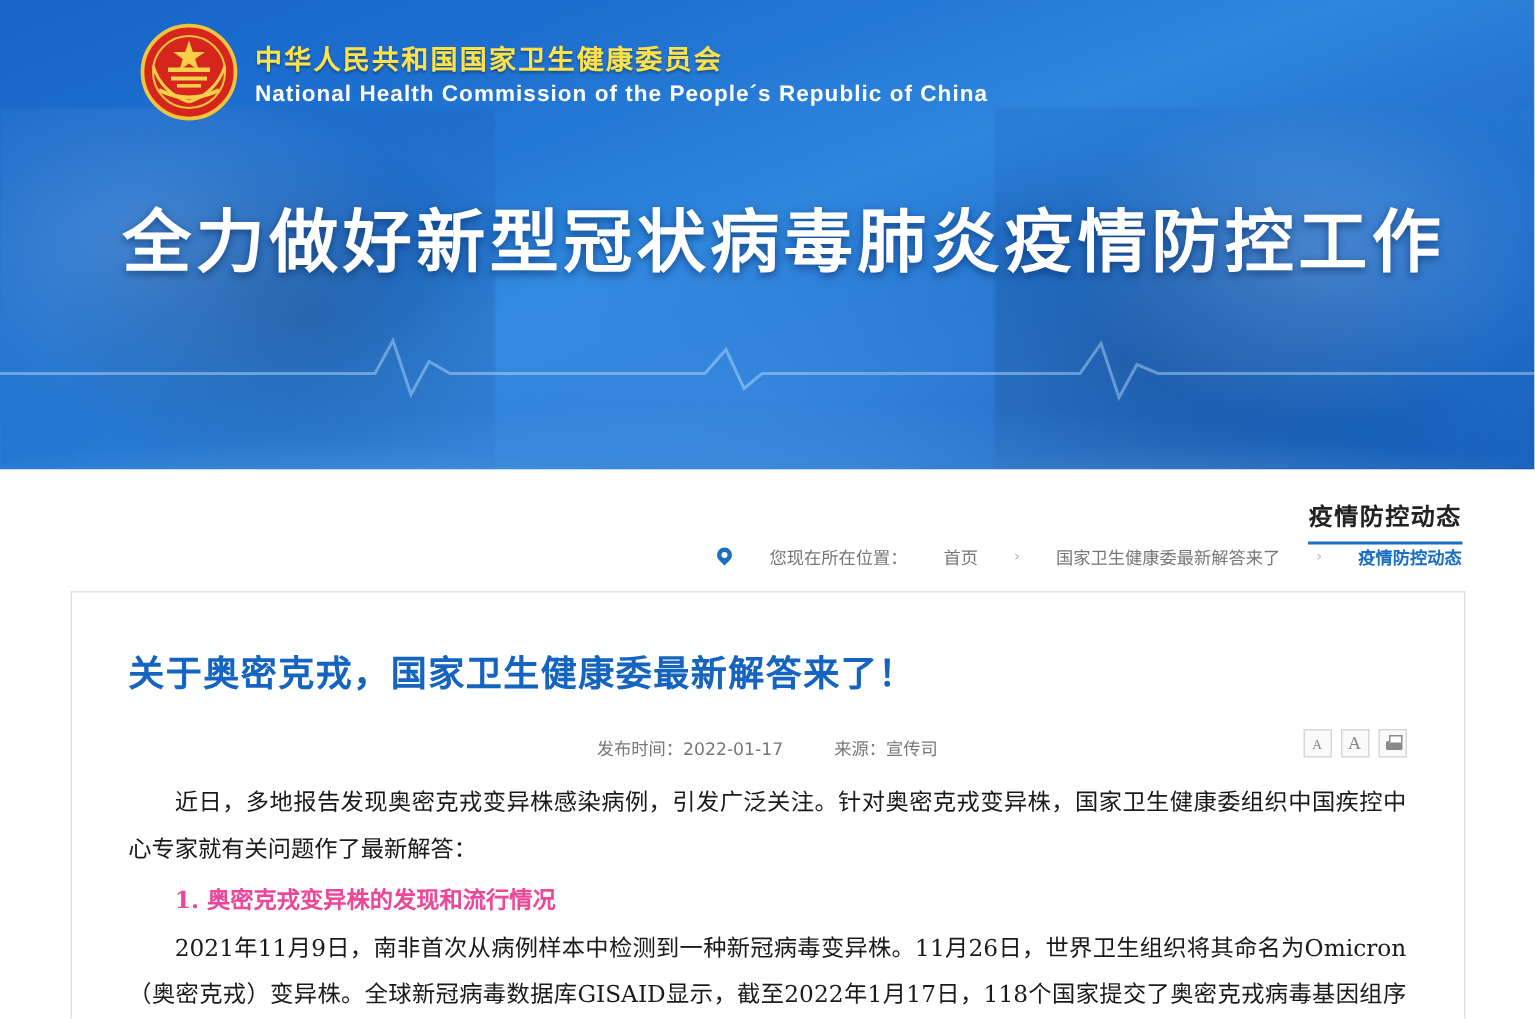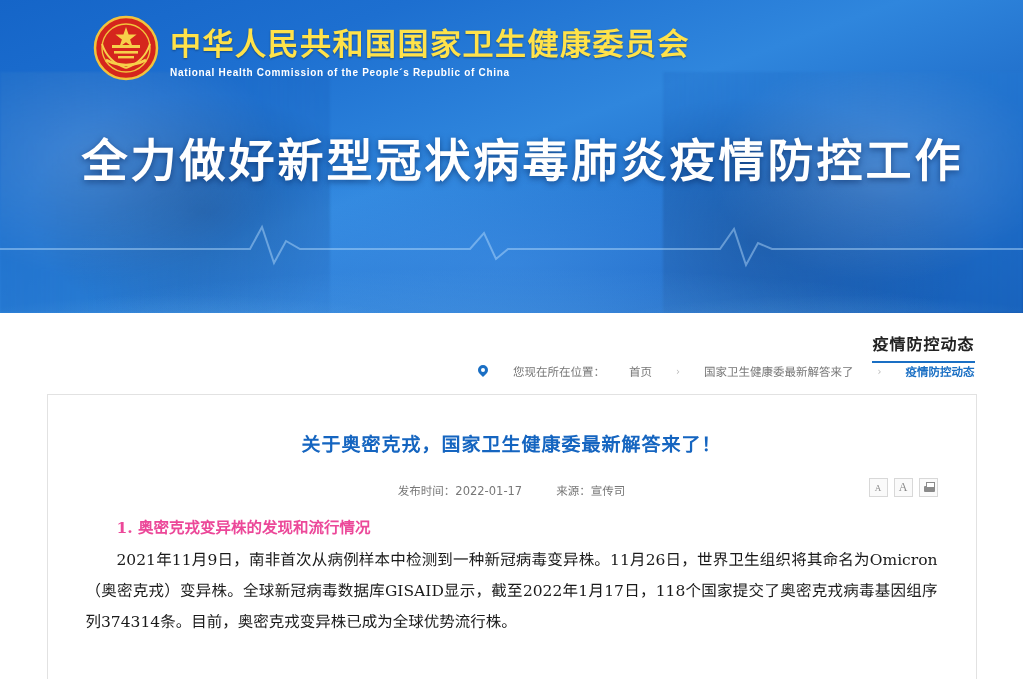--- a/index.html
+++ b/index.html
@@ -56,28 +56,28 @@
     position: absolute; left: 92px; top: 14px;
     display: flex; align-items: center; gap: 10px;
   }
   .emblem {
     width: 68px; height: 68px;
     position: relative; flex: 0 0 auto;
   }
   .org-text { display: flex; flex-direction: column; gap: 3px; }
   .org-cn {
     font-family: "DejaVu Sans", "Liberation Sans", sans-serif;
-    font-size: 31px; font-weight: 700; color: #ffe24a;
+    font-size: 18px; font-weight: 700; color: #ffe24a;
     letter-spacing: 1.5px;
     text-shadow: 0 1px 2px rgba(0,0,0,0.35);
     white-space: nowrap;
   }
   .org-en {
     font-family: "Liberation Sans", sans-serif;
-    font-size: 10px; font-weight: 700; color: #ffffff;
+    font-size: 15px; font-weight: 700; color: #ffffff;
     letter-spacing: 0.7px; white-space: nowrap;
   }
 
   .banner-title {
     position: absolute; left: 11px; top: 124px; width: 1023px;
     text-align: center;
     font-family: "DejaVu Sans", "Liberation Sans", sans-serif;
     font-size: 46px; font-weight: 700; color: #ffffff;
     letter-spacing: 3px;
     text-shadow: 0 2px 6px rgba(0,30,80,0.55);
@@ -125,23 +125,22 @@
 
   .article-card {
     width: 930px; margin: 0 auto;
     border: 1px solid #e2e2e2;
     border-top: 1px solid #e2e2e2;
     background: #ffffff;
     padding: 26px 38px 20px 38px;
     min-height: 320px;
   }
   .article-title {
-    text-align: center;
-    font-family: "DejaVu Sans", "Liberation Sans", sans-serif;
-    font-size: 19px; font-weight: 700; color: #1565c0;
+    font-family: "DejaVu Sans", "Liberation Sans", sans-serif;
+    font-size: 24px; font-weight: 700; color: #1565c0;
     letter-spacing: 1px;
     margin: 8px 0 26px 0;
   }
   .meta-row {
     position: relative;
     display: flex; align-items: center; justify-content: center;
     gap: 34px;
     font-size: 11.5px; color: #777777;
     font-family: "DejaVu Sans", "Liberation Sans", sans-serif;
     padding-bottom: 14px;
@@ -247,18 +246,19 @@
       <span>来源：宣传司</span>
 
       <div class="tools">
         <div class="tool-btn small">A</div>
         <div class="tool-btn large">A</div>
         <div class="printer"></div>
       </div>
     </div>
 
     <div class="article-body">
+      <p class="indent">近日，多地报告发现奥密克戎变异株感染病例，引发广泛关注。针对奥密克戎变异株，国家卫生健康委组织中国疾控中心专家就有关问题作了最新解答：</p>
       <p class="subhead">1. 奥密克戎变异株的发现和流行情况</p>
       <p class="indent">2021年11月9日，南非首次从病例样本中检测到一种新冠病毒变异株。11月26日，世界卫生组织将其命名为Omicron（奥密克戎）变异株。全球新冠病毒数据库GISAID显示，截至2022年1月17日，118个国家提交了奥密克戎病毒基因组序列374314条。目前，奥密克戎变异株已成为全球优势流行株。</p>
     </div>
   </div>
 
 </div>
 
 </body></html>

